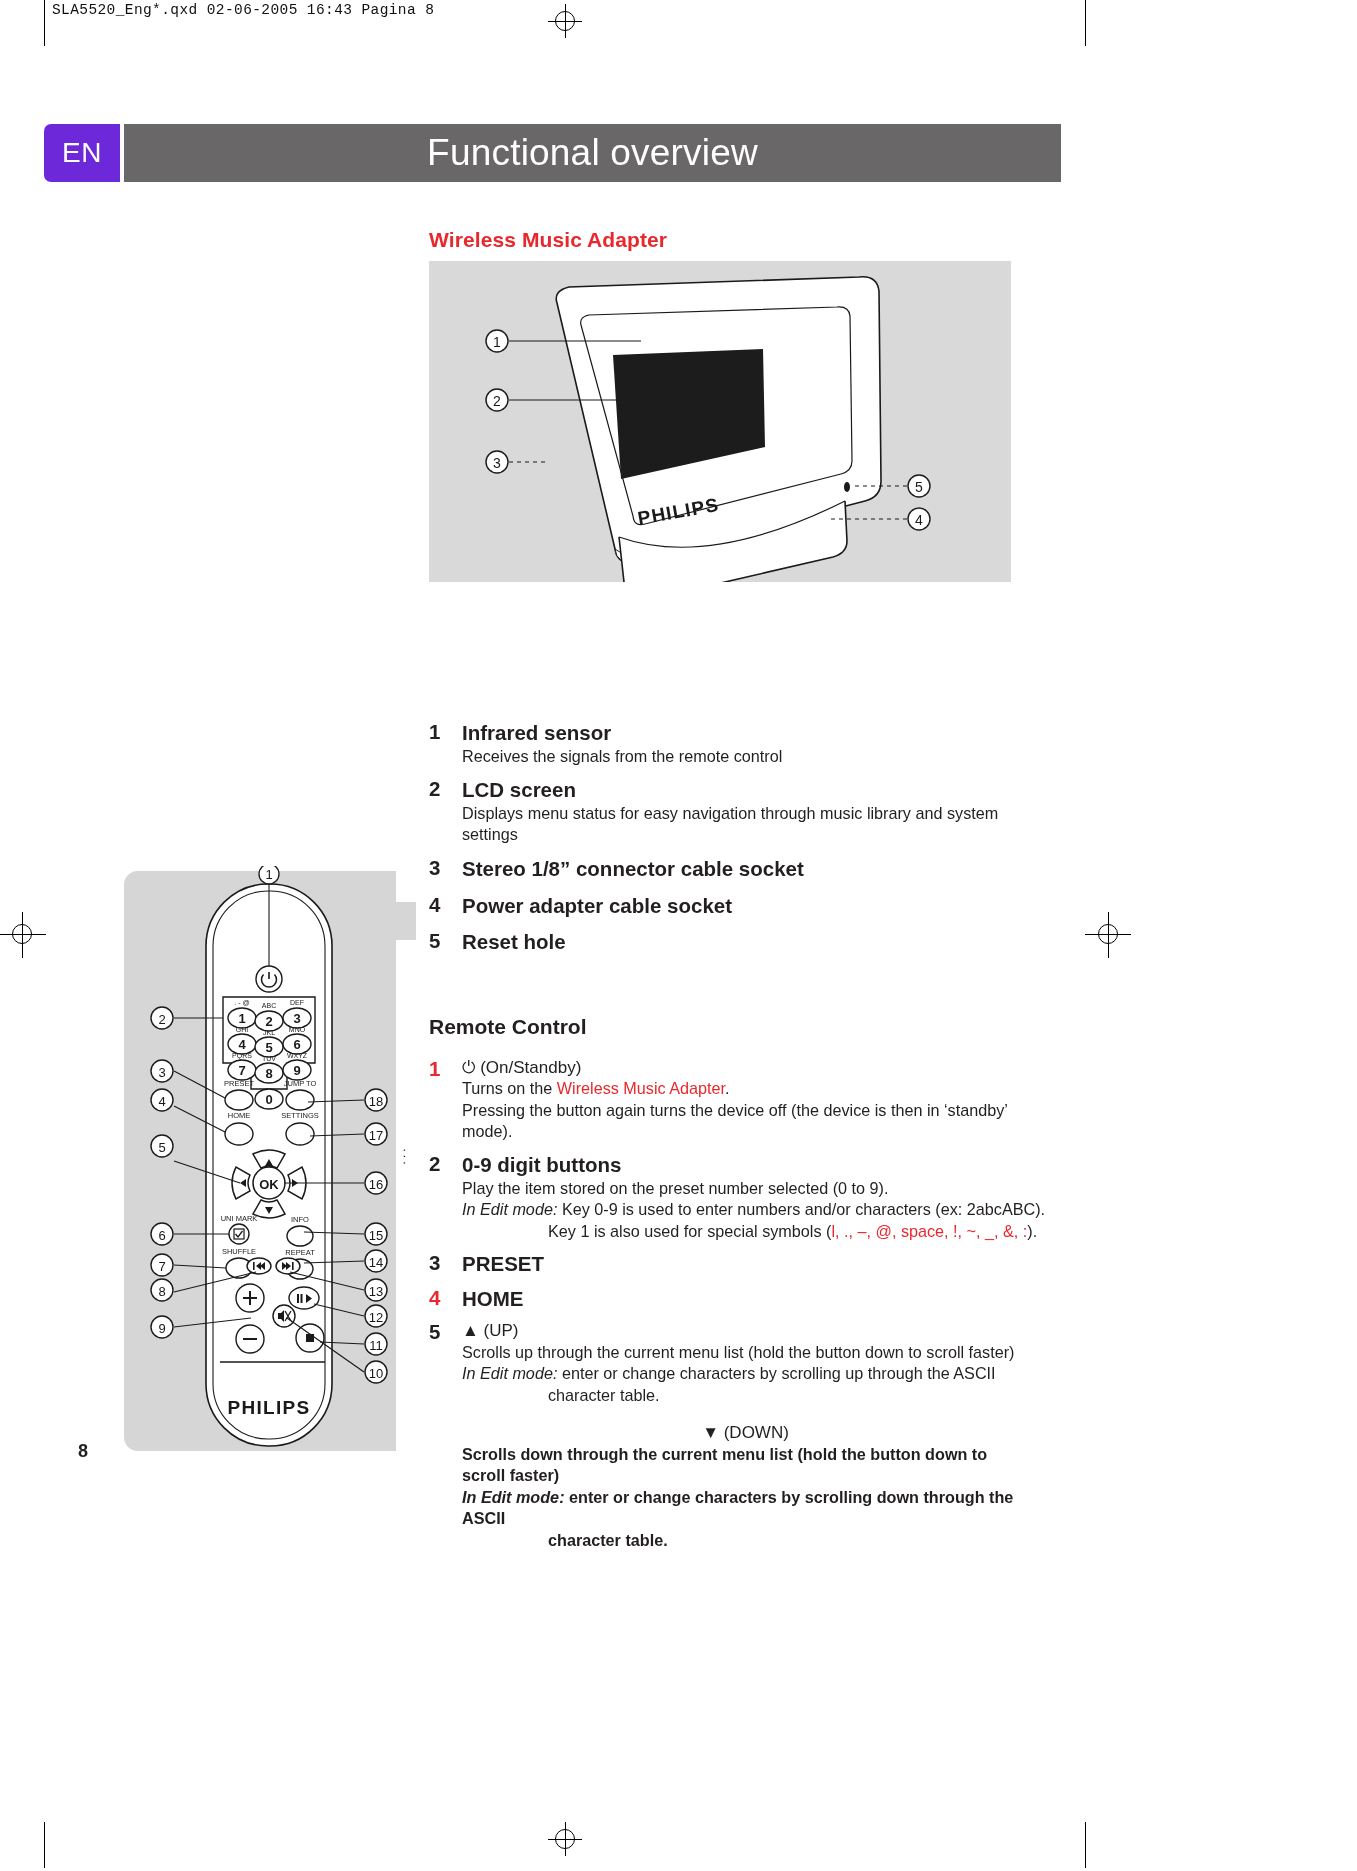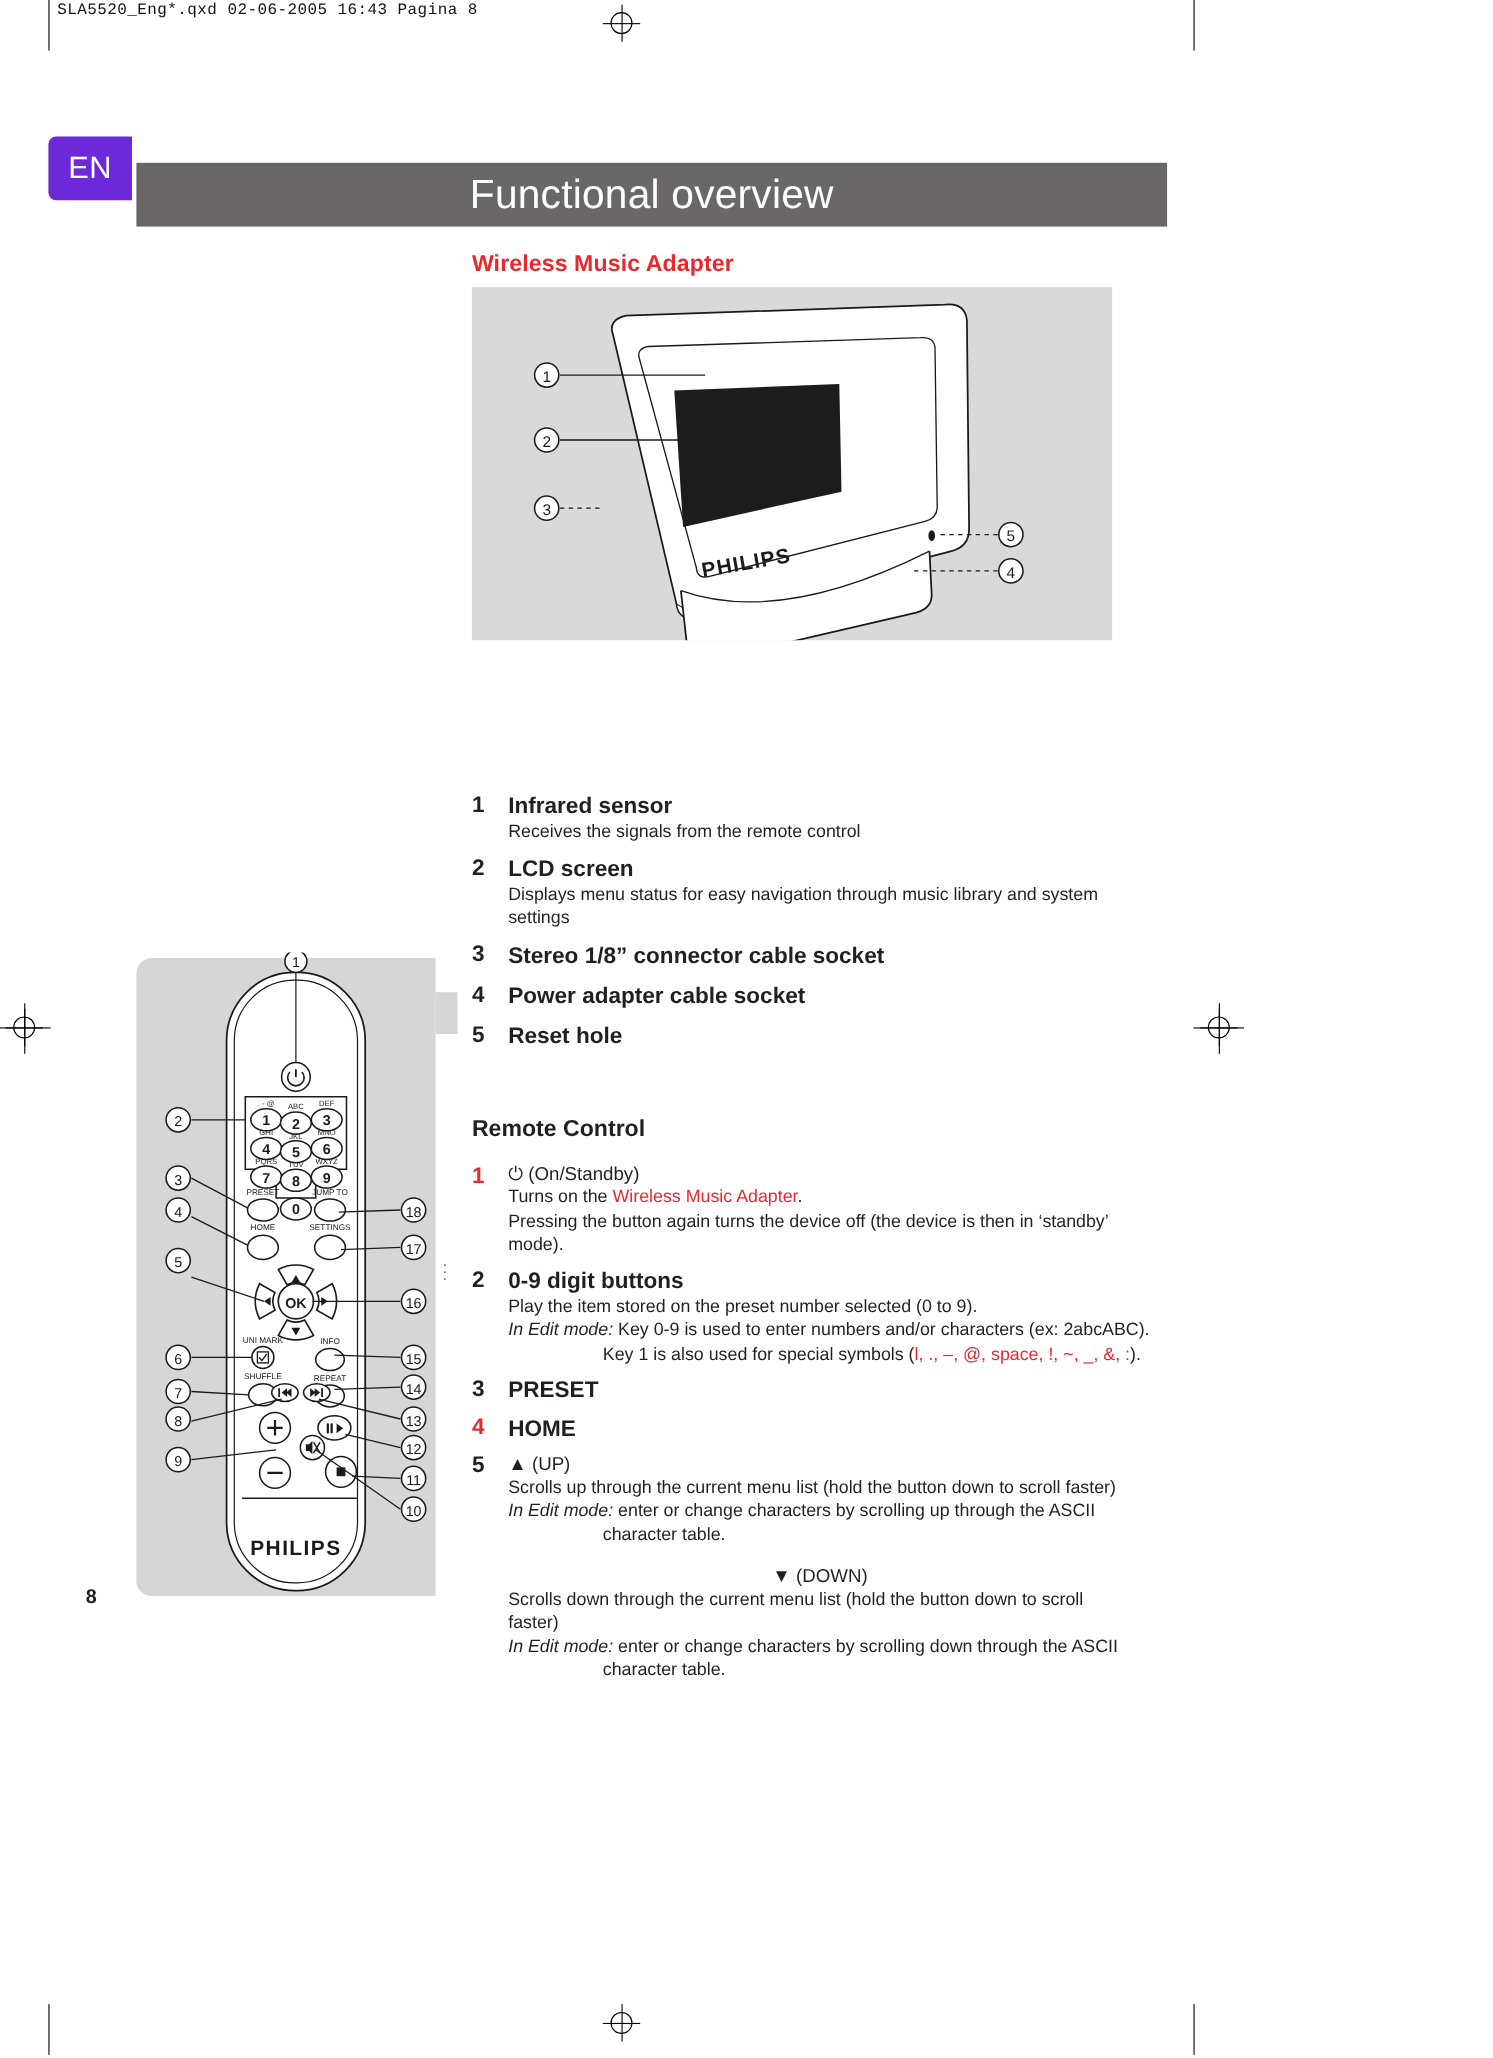--- a/index.html
+++ b/index.html
@@ -29,21 +29,21 @@
   
   .hdr{position:absolute;left:44px;top:124px;height:58px;}
   .hdr-en{
     position:absolute;left:0;top:0;width:76px;height:58px;
     background:#6d28d9;border-radius:7px 0 0 7px;
     color:#fff;font-size:28px;font-weight:400;letter-spacing:.5px;
     display:flex;align-items:center;justify-content:center;
   }
   .hdr-bar{
     position:absolute;left:80px;top:0;width:937px;height:58px;background:#6a6768;
-    display:flex;align-items:center;justify-content:center;margin-top:24px;
+    display:flex;align-items:center;justify-content:center;
   }
   .hdr-bar .t{color:#fff;font-size:37px;font-weight:400;letter-spacing:.2px;}
 
   
   .sec-red{
     position:absolute;left:429px;top:228px;color:#e8282d;
     font-size:21px;font-weight:700;letter-spacing:.1px;
   }
 
   
@@ -433,21 +433,21 @@
     <div class="row">
       <div class="num">5</div>
       <div class="ttl" style="font-weight:400;font-size:17px;">▲ (UP)</div>
       <div class="body" style="width:588px;">
         <span>Scrolls up through the current menu list (hold the button down to scroll faster)</span><br>
         <i>In Edit mode:</i><span> enter or change characters by scrolling up through the ASCII</span><br>
         <span class="ind"></span><span>character table.</span>
       </div>
 
       <div class="ttl" style="font-weight:400;font-size:17px;margin-top:16px;text-align:center;">▼ (DOWN)</div>
-      <div class="body" style="width:570px;">
+      <div class="body" style="width:570px;font-weight:bold;">
         <span>Scrolls down through the current menu list (hold the button down to scroll faster)</span><br>
         <i>In Edit mode:</i><span> enter or change characters by scrolling down through the ASCII</span><br>
         <span class="ind"></span><span>character table.</span>
       </div>
     </div>
   </div>
 
   <div class="pagenum">8</div>
 
 </div>

